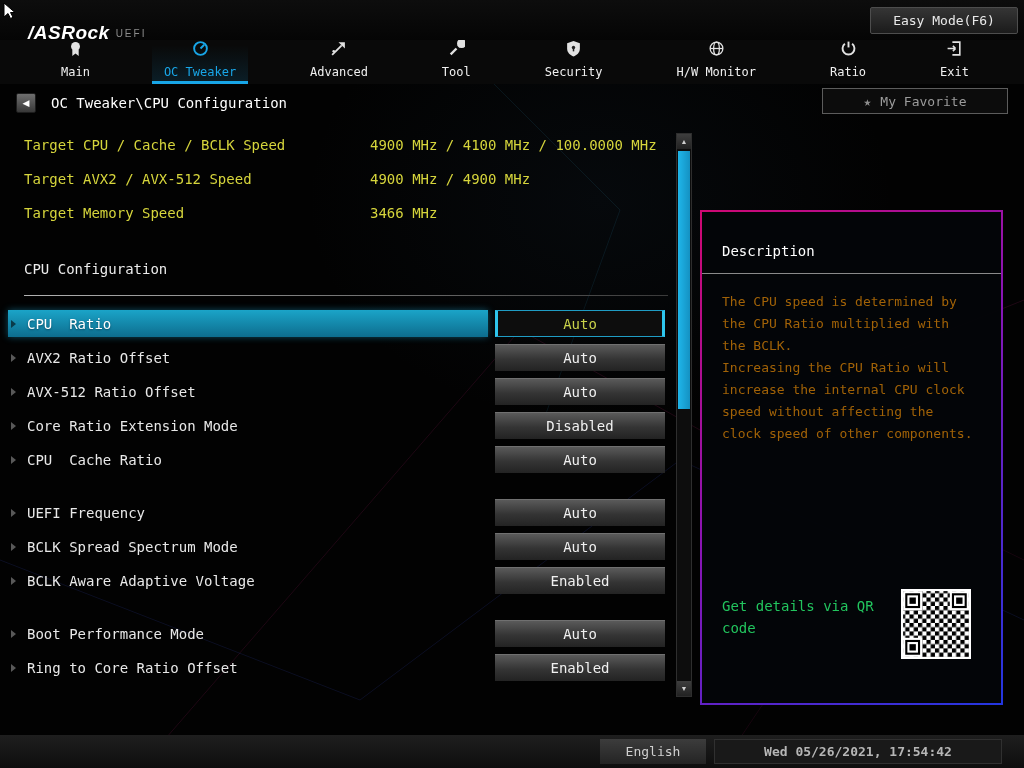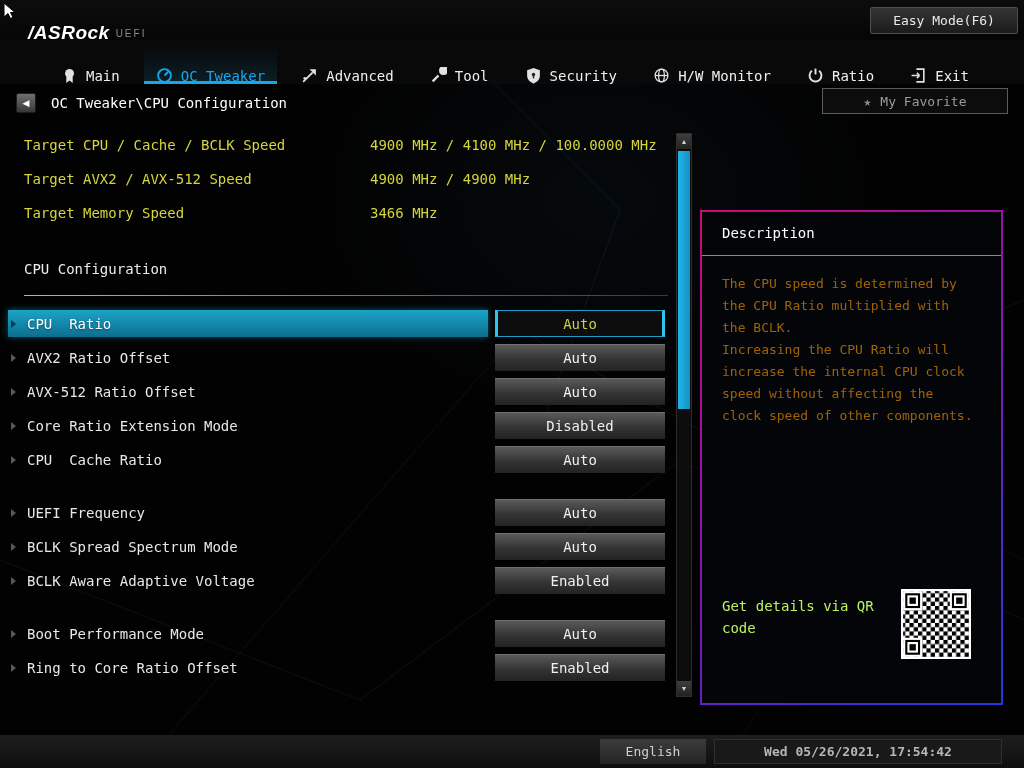--- a/index.html
+++ b/index.html
@@ -19,22 +19,22 @@
   .logo .uefi { font-style:normal; font-weight:normal; font-size:10px; color:#8d8d8d;
     letter-spacing:2px; margin-left:6px; vertical-align:2px; }
   .easy-mode { position:absolute; right:6px; top:7px; width:148px; height:27px;
     background:linear-gradient(180deg,#353535,#1b1b1b); border:1px solid #4d4d4d;
     border-radius:2px; color:#e9e9e9; font:13px "DejaVu Sans Mono", monospace; }
 
   
   .tabs { position:absolute; top:40px; left:0; width:100%; height:44px; display:flex;
     align-items:stretch; justify-content:space-between; padding:0 52px 0 58px;
     background:#090909; }
-  .tab { display:flex; align-items:flex-end; gap:8px; color:#f0f0f0; font-size:14px;
-    position:relative; padding:0 3px; white-space:pre; }
+  .tab { display:flex; align-items:center; gap:8px; color:#f0f0f0; font-size:12px;
+    position:relative; padding:0 3px; white-space:pre;flex-direction:column; }
   .tab.active { color:#18a6e8; }
   .tab.active::before { content:""; position:absolute; left:-9px; right:-9px; top:5px; bottom:0;
     background:linear-gradient(180deg, rgba(24,166,232,0), rgba(24,166,232,0.14)); }
   .tab.active::after { content:""; position:absolute; left:-9px; right:-9px; bottom:0; height:3px;
     background:#18a6e8; }
   .tab-icon { width:17px; height:17px; display:inline-block; flex:none; }
   .tab-icon svg { width:100%; height:100%; display:block; }
 
   
   .crumb-row { position:absolute; top:93px; left:16px; display:flex; align-items:center; gap:15px; }
@@ -84,25 +84,25 @@
   .sb-btn { position:absolute; left:0; width:14px; height:15px;
     background:linear-gradient(180deg,#3e3e3e,#222); color:#cfcfcf; font-size:7px;
     display:flex; align-items:center; justify-content:center; border:0; }
   .sb-up { top:0; } .sb-down { bottom:0; }
   .sb-thumb { position:absolute; left:1px; top:17px; width:12px; height:258px;
     background:linear-gradient(90deg,#1fb6ea,#1491c2); }
 
   
   .desc-panel { position:absolute; left:700px; top:210px; width:303px; height:495px;
     border:2px solid; border-image:linear-gradient(140deg,#cf0872 0%,#8a14b4 45%,#2336e0 100%) 1;
-    background:rgba(3,5,9,0.94); padding:13px 20px; }
+    background:rgba(3,5,9,0.94); padding:31px 20px; }
   .desc-title { color:#fff; font-size:14px; }
   .desc-divider { height:1px; background:#8a8a8a; margin:14px -20px 17px; }
   .desc-body { color:#a16207; font-size:13px; line-height:22px; white-space:pre-line; }
-  .qr-label { position:absolute; left:20px; top:383px; width:185px; color:#bef264;
+  .qr-label { position:absolute; left:20px; top:383px; width:185px; color:#22c55e;
     font-size:14px; line-height:22px; white-space:pre-line; }
   .qr-code { position:absolute; right:30px; top:377px; width:70px; height:70px; }
 
   
   .footer { position:absolute; left:0; bottom:0; width:100%; height:33px;
     background:linear-gradient(180deg,#1e1e1e,#0e0e0e); }
   .lang-btn { position:absolute; left:600px; top:4px; width:106px; height:25px;
     background:linear-gradient(180deg,#3c3c3c,#242424); color:#cfcfcf; font-size:13px;
     text-align:center; line-height:25px; border:0; font-family:"DejaVu Sans Mono", monospace; }
   .datetime { position:absolute; left:714px; top:4px; width:288px; height:25px;

